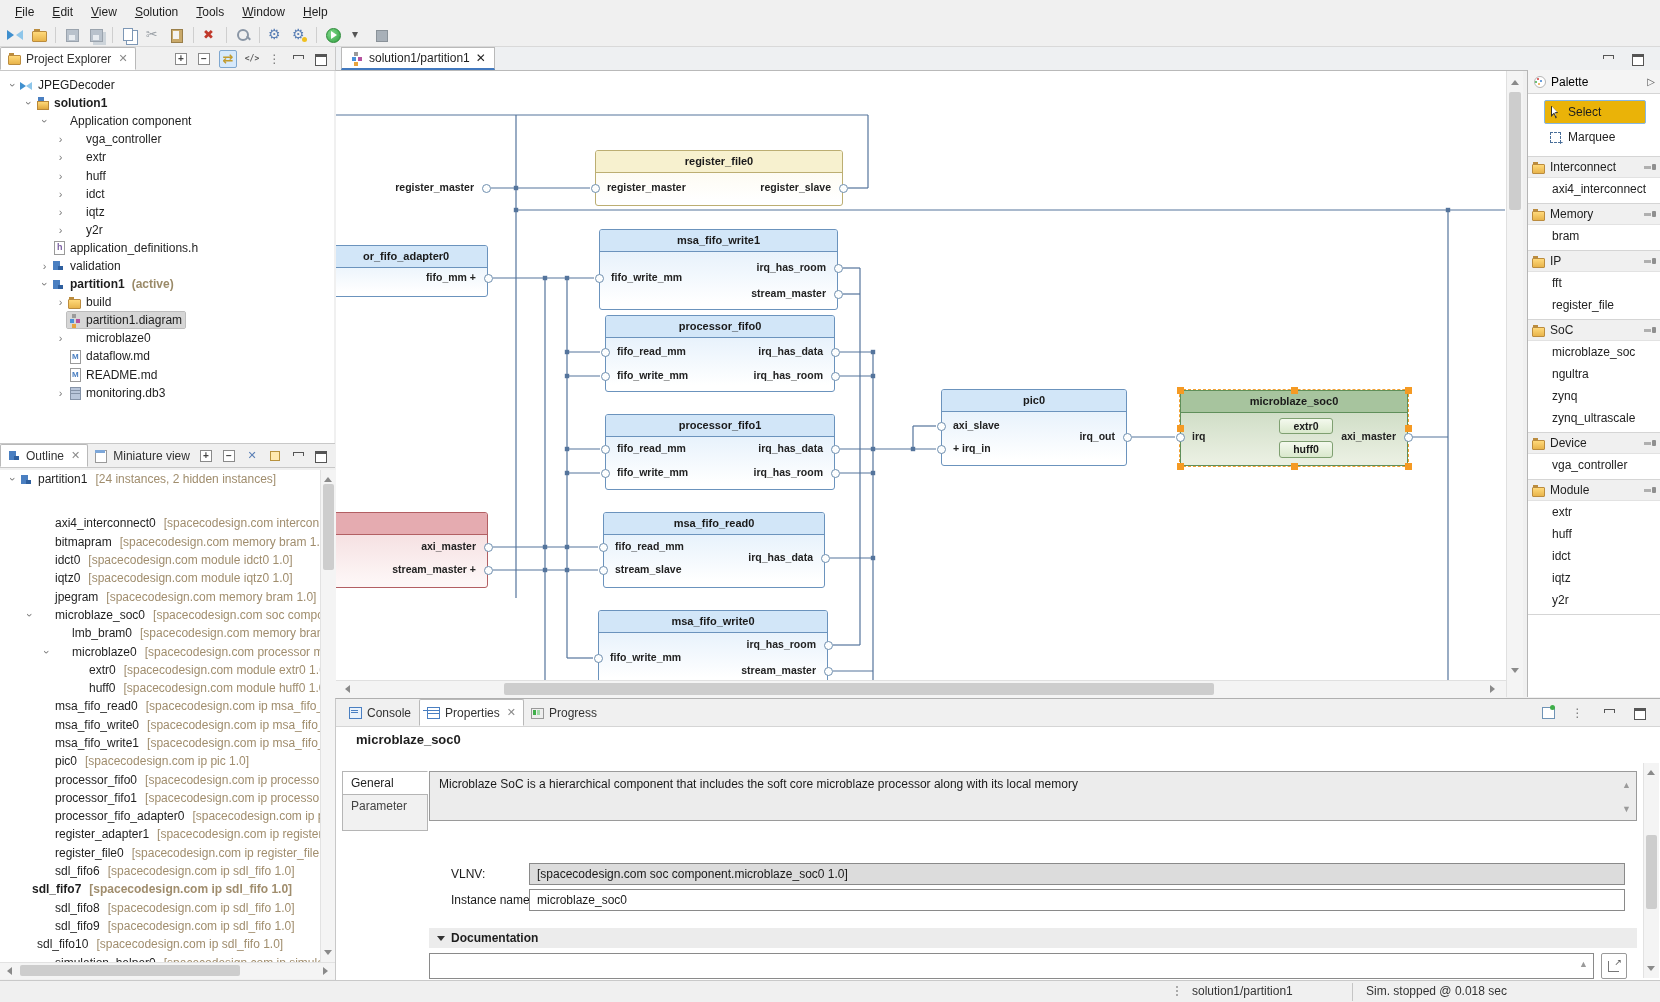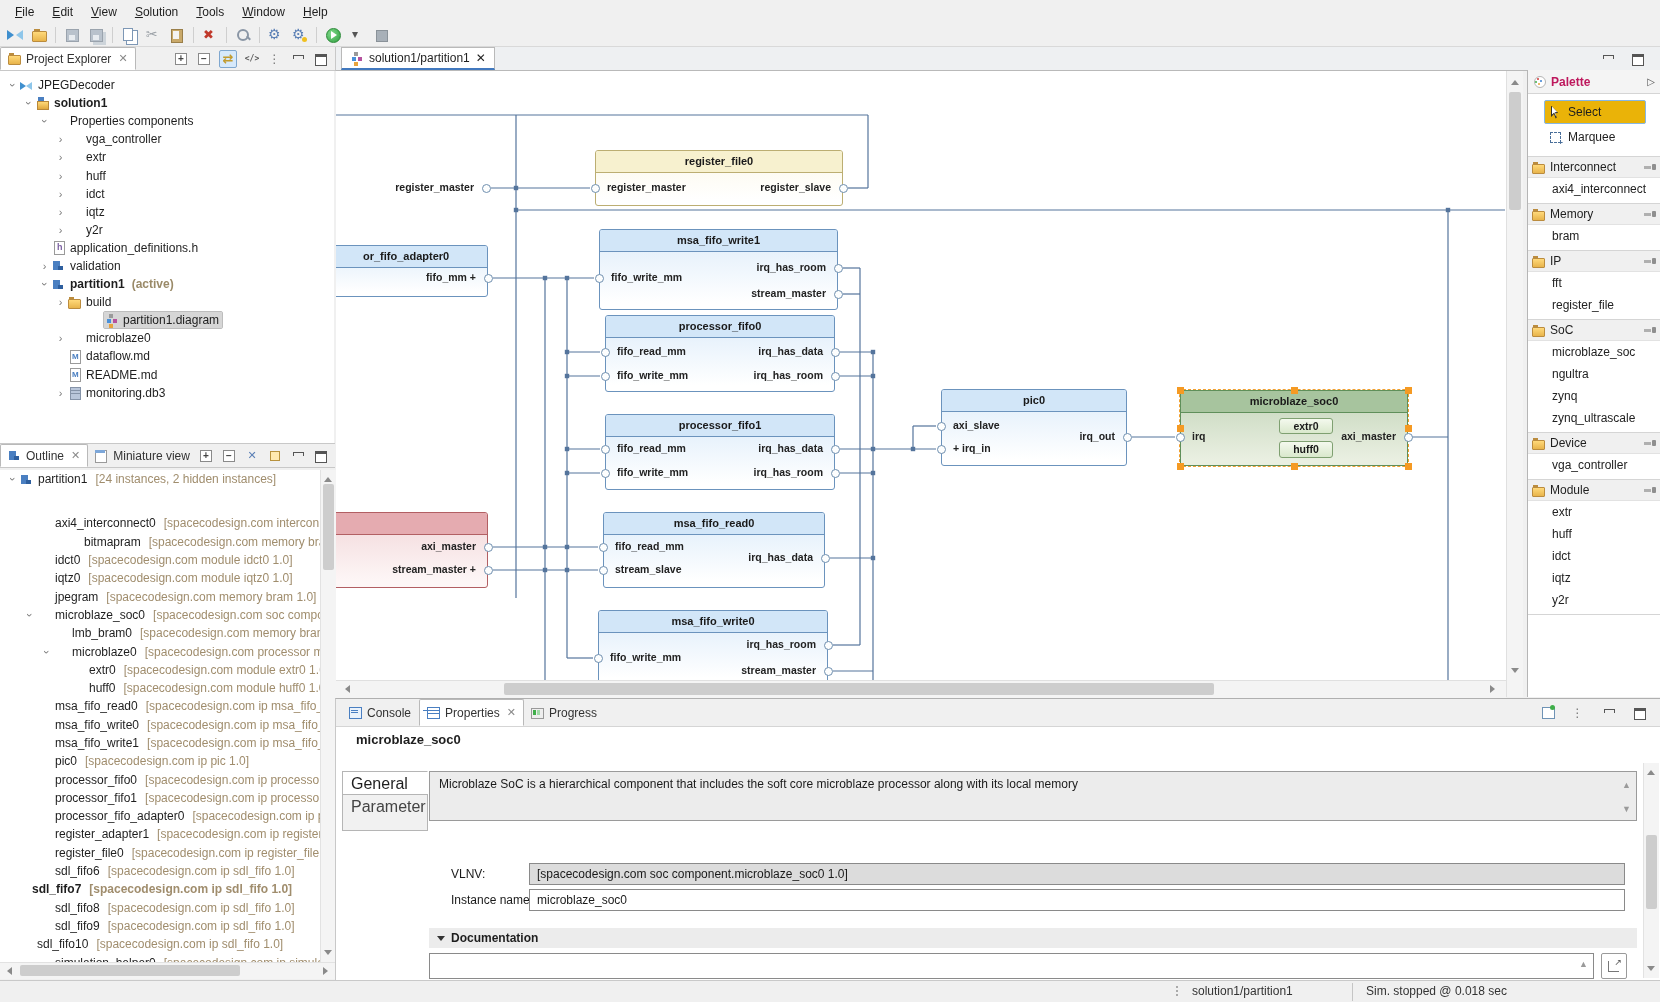--- a/index.html
+++ b/index.html
@@ -166,21 +166,21 @@
   .pal-gh{height:20px;background:#f0f0f0;display:flex;align-items:center;gap:5px;padding:0 4px;border-bottom:1px solid #e2e2e2}
   .pal-gh .ic-pin{margin-left:auto}
   .pal-item{height:22px;line-height:22px;padding-left:24px;color:#222}
 
   
   #bottom{position:absolute;left:335px;top:698px;width:1325px;height:282px;background:#fff;border-top:1px solid #b0b0b0;border-left:1px solid #c8c8c8;box-sizing:border-box}
   #bp-tabs{position:absolute;left:0;top:0;width:100%;height:28px;background:#f0f0f0;border-bottom:1px solid #d5d5d5;display:flex;align-items:stretch;padding-left:6px;box-sizing:border-box}
   #bp-tabs .vtab.active{border-bottom:1px solid #fff}
   #bp-icons{position:absolute;right:12px;top:6px;display:flex;gap:15px;align-items:center}
   #bp-title{position:absolute;left:20px;top:33px;font-size:13px;font-weight:bold}
-  .side-tab{position:absolute;left:6px;width:86px;height:37px;line-height:23px;padding-left:8px;border:1px solid #b5b5b5;box-sizing:border-box;font-size:16px}
+  .side-tab{position:absolute;left:6px;width:86px;height:37px;line-height:23px;padding-left:8px;border:1px solid #b5b5b5;box-sizing:border-box;font-size:12px}
   .side-tab.active{background:#fff;border-right:1px solid #fff;font-weight:normal}
   .side-tab.idle{background:#f1f1f1;color:#444}
   #desc-box{position:absolute;left:93px;top:72px;width:1208px;height:50px;background:#ececec;border:1px solid #9a9a9a;box-sizing:border-box;padding:5px 24px 0 9px;font-size:12px;color:#1a1a1a}
   .mini-sc{position:absolute;right:3px;width:13px;color:#9a9a9a;font-size:9px;text-align:center}
   .sec-bar{position:absolute;left:93px;width:1208px;height:20px;background:#ececec;display:flex;align-items:center;gap:6px;padding-left:8px;box-sizing:border-box;font-weight:bold}
   .sec-bar .tri{width:0;height:0;border:4px solid transparent;border-top:5px solid #333;margin-top:4px}
   .fld-label{position:absolute;left:115px;font-size:12px;color:#1a1a1a}
   .fld{position:absolute;left:193px;width:1096px;height:22px;border:1px solid #8a8a8a;box-sizing:border-box;font-family:"Liberation Sans",sans-serif;font-size:12px;padding:0 7px;color:#1a1a1a}
   .fld.ro{background:#dcdcdc}
   #doc-box{position:absolute;left:93px;top:254px;width:1165px;height:26px;background:#fff;border:1px solid #8a8a8a;box-sizing:border-box}
@@ -286,21 +286,21 @@
         <span class="tw o">›</span>
         <span class="hl">
           <span class="ic ic-sol"></span>
           <span class="bold">solution1</span>
         </span>
       </div>
       <div class="trow" style="padding-left: 38px;">
         <span class="tw o">›</span>
         <span class="hl">
           <span class="ic ic-chip-blue"></span>
-          <span>Properties components</span>
+          <span>Application component</span>
         </span>
       </div>
       <div class="trow" style="padding-left: 54px;">
         <span class="tw">›</span>
         <span class="hl">
           <span class="ic ic-chip-gray"></span>
           <span>vga_controller</span>
         </span>
       </div>
       <div class="trow" style="padding-left: 54px;">
@@ -360,21 +360,21 @@
         </span>
         <span class="suffix">(active)</span>
       </div>
       <div class="trow" style="padding-left: 54px;">
         <span class="tw">›</span>
         <span class="hl">
           <span class="ic ic-folder"></span>
           <span>build</span>
         </span>
       </div>
-      <div class="trow sel" style="padding-left: 54px; margin-left: 37px;">
+      <div class="trow sel" style="padding-left: 54px;">
         <span class="tw"></span>
         <span class="hl">
           <span class="ic ic-diagram"></span>
           <span>partition1.diagram</span>
         </span>
       </div>
       <div class="trow" style="padding-left: 54px;">
         <span class="tw">›</span>
         <span class="hl">
           <span class="ic ic-chip-green-o"></span>
@@ -434,21 +434,21 @@
         <span class="meta">[24 instances, 2 hidden instances]</span>
       </div>
       <div class="trow" style="padding-left: 23px; margin-top: 26px;">
         <span class="tw"></span>
         <span class="hl">
           <span class="ic ic-chip-blue"></span>
           <span>axi4_interconnect0</span>
         </span>
         <span class="meta">[spacecodesign.com interconnect axi4_interconnect 1.0]</span>
       </div>
-      <div class="trow" style="padding-left: 23px; margin-left: 29px;">
+      <div class="trow" style="padding-left: 23px;">
         <span class="tw"></span>
         <span class="hl">
           <span class="ic ic-chip-yellow"></span>
           <span>bitmapram</span>
         </span>
         <span class="meta">[spacecodesign.com memory bram 1.0]</span>
       </div>
       <div class="trow" style="padding-left: 23px;">
         <span class="tw"></span>
         <span class="hl">
@@ -826,21 +826,21 @@
   </div>
   <div class="sb" style="left:336px;top:680px;width:1170px;height:17px;border-top:1px solid #e0e0e0">
     <span class="ar ar-l" style="left:5px;top:4px"></span>
     <div class="thumb" style="left:168px;top:2px;width:710px;height:12px"></div>
     <span class="ar ar-r" style="right:7px;top:4px"></span>
   </div>
 
   <div id="palette">
     <div id="pal-head">
       <span class="ic ic-palette"></span>
-      <span style="font-weight:bold;color:#be185d">Palette</span>
+      <span style="font-weight:normal;color:#000000">Palette</span>
       <span class="arrow">▷</span>
     </div>
     <div id="pal-list">
         <div class="pal-tools">
           <div class="pal-tool active">
             <span class="ic ic-select"></span>
             <span>Select</span>
           </div>
           <div class="pal-tool">
             <span class="ic ic-marquee"></span>

